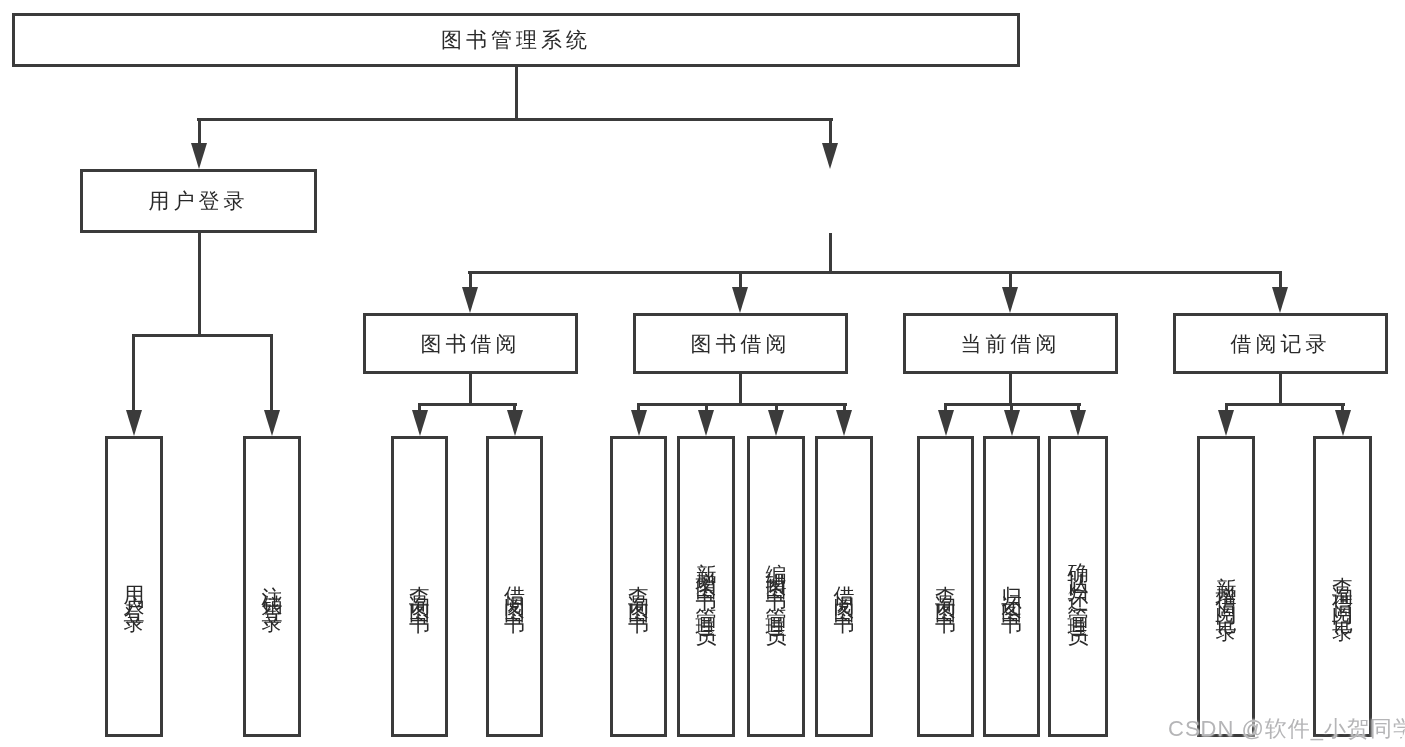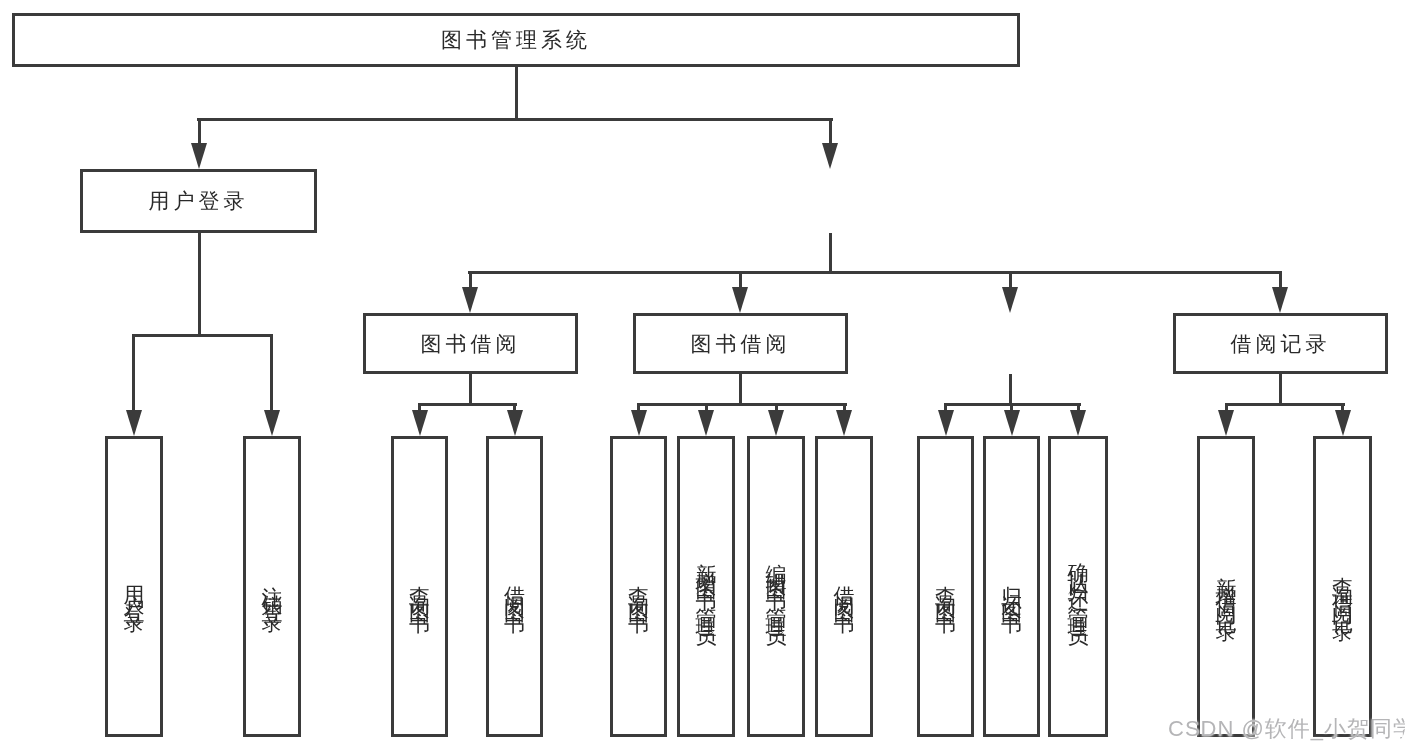--- a/index.html
+++ b/index.html
@@ -37,20 +37,21 @@
 <body>
 
 <div id="canvas">
 
   <div class="node" style="left:12px;top:13px;width:1008px;height:54px">图书管理系统</div>
 
   <div class="node" style="left:80px;top:169px;width:237px;height:64px">用户登录</div>
 
   <div class="node" style="left:363px;top:313px;width:215px;height:61px">图书借阅</div>
   <div class="node" style="left:633px;top:313px;width:215px;height:61px">图书借阅</div>
+  <div class="node" style="left:903px;top:313px;width:215px;height:61px">当前借阅</div>
   <div class="node" style="left:1173px;top:313px;width:215px;height:61px">借阅记录</div>
 
   <div class="node vnode" style="left:105px;top:436px;width:58px;height:301px">用户登录</div>
   <div class="node vnode" style="left:243px;top:436px;width:58px;height:301px">注销登录</div>
 
   <div class="node vnode" style="left:391px;top:436px;width:57px;height:301px">查询图书</div>
   <div class="node vnode" style="left:486px;top:436px;width:57px;height:301px">借阅图书</div>
 
   <div class="node vnode" style="left:610px;top:436px;width:57px;height:301px">查询图书</div>
   <div class="node vnode" style="left:677px;top:436px;width:58px;height:301px">新增图书（管理员）</div>

